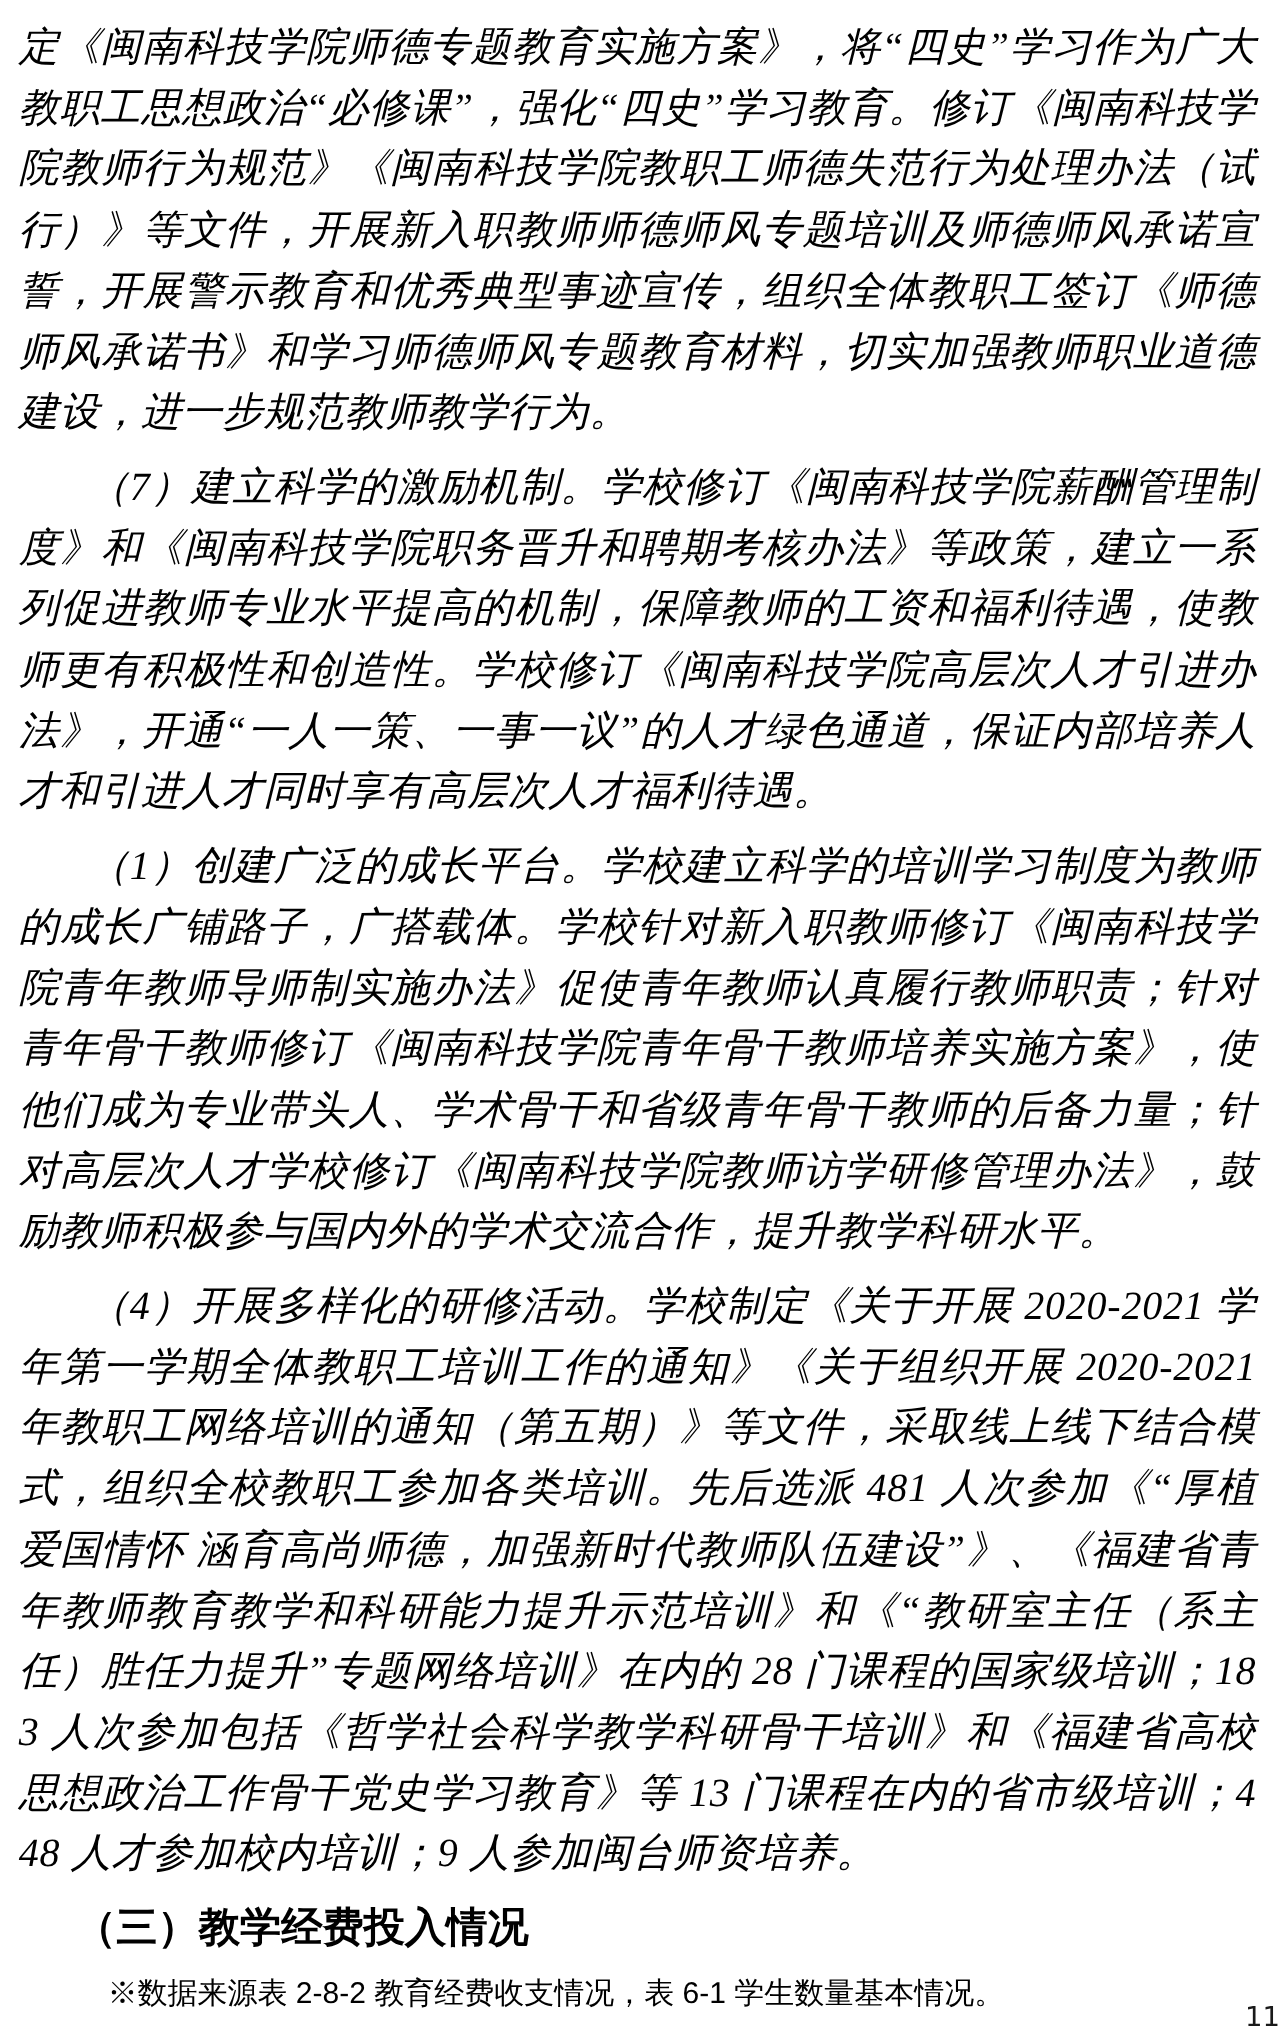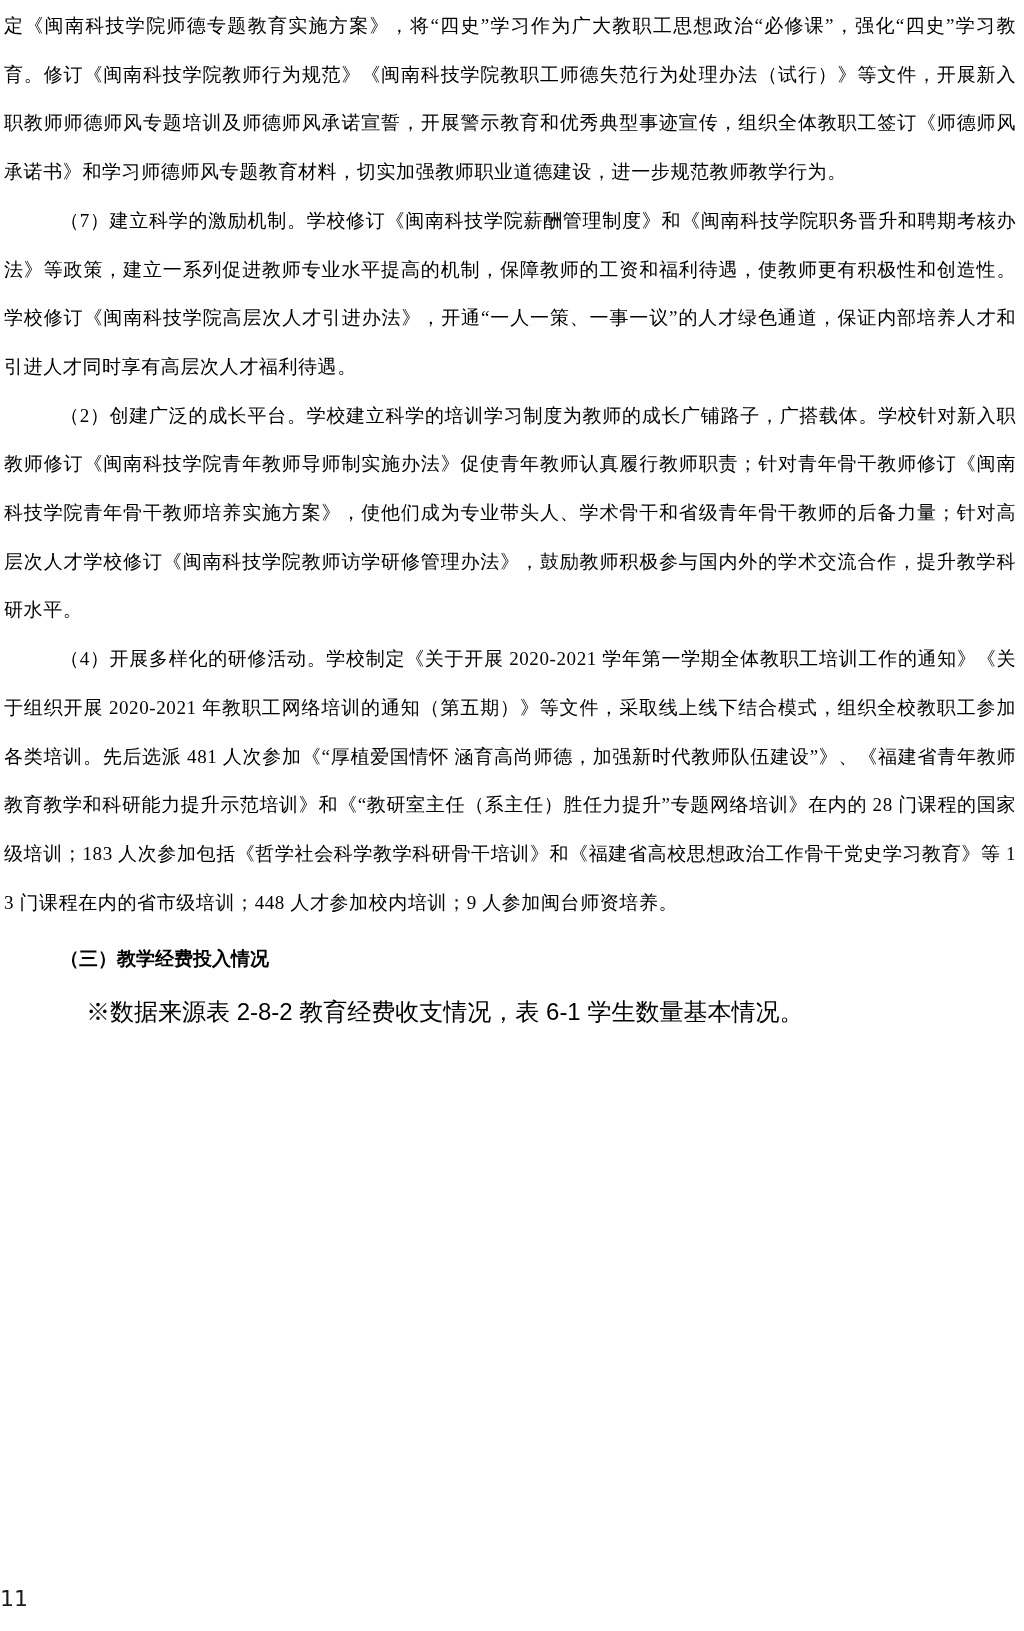--- a/index.html
+++ b/index.html
@@ -14,67 +14,68 @@
     box-sizing: border-box;
     background: #ffffff;
     color: #000000;
     font-family: "Liberation Serif", serif;
     overflow: hidden;
   }
   .content {
     padding: 2px 8px 0 4px;
   }
   p.body {
-    margin: 0;
-    font-size: 19px;
+    margin: 11px;
+    font-size: 32px;
     line-height: 48.7px;
     letter-spacing: 0.6px;
     text-align: justify;
     text-indent: 56px;
     word-break: break-all;
+    font-style: italic;
   }
   p.body.no-indent {
     text-indent: 0;
   }
   p.heading {
     margin: 8px 0 4px 0;
-    font-size: 19px;
+    font-size: 33px;
     line-height: 48.7px;
     font-weight: bold;
     font-family: "Liberation Sans", sans-serif;
     text-indent: 56px;
   }
   p.note {
     margin: 0;
     font-size: 24px;
     line-height: 48.7px;
     font-weight: normal;
     font-family: "Liberation Sans", sans-serif;
     text-indent: 82px;
   }
   .footer {
     position: absolute;
     left: 0;
-    bottom: 20px;
+    bottom: 4px;
     width: 100%;
-    text-align: left;
+    text-align: right;
     font-size: 22px;
     line-height: 24px;
     font-family: "DejaVu Sans", sans-serif;
     color: #1a1a1a;
   }
 </style>
 </head>
 <body>
 
 <div class="page">
   <div class="content" id="paragraphs">
       <p class="body no-indent">定《闽南科技学院师德专题教育实施方案》，将“四史”学习作为广大教职工思想政治“必修课”，强化“四史”学习教育。修订《闽南科技学院教师行为规范》《闽南科技学院教职工师德失范行为处理办法（试行）》等文件，开展新入职教师师德师风专题培训及师德师风承诺宣誓，开展警示教育和优秀典型事迹宣传，组织全体教职工签订《师德师风承诺书》和学习师德师风专题教育材料，切实加强教师职业道德建设，进一步规范教师教学行为。</p>
       <p class="body">（7）建立科学的激励机制。学校修订《闽南科技学院薪酬管理制度》和《闽南科技学院职务晋升和聘期考核办法》等政策，建立一系列促进教师专业水平提高的机制，保障教师的工资和福利待遇，使教师更有积极性和创造性。学校修订《闽南科技学院高层次人才引进办法》，开通“一人一策、一事一议”的人才绿色通道，保证内部培养人才和引进人才同时享有高层次人才福利待遇。</p>
-      <p class="body">（2）创建广泛的成长平台。学校建立科学的培训学习制度为教师的成长广铺路子，广搭载体。学校针对新入职教师修订《闽南科技学院青年教师导师制实施办法》促使青年教师认真履行教师职责；针对青年骨干教师修订《闽南科技学院青年骨干教师培养实施方案》，使他们成为专业带头人、学术骨干和省级青年骨干教师的后备力量；针对高层次人才学校修订《闽南科技学院教师访学研修管理办法》，鼓励教师积极参与国内外的学术交流合作，提升教学科研水平。</p>
+      <p class="body">（1）创建广泛的成长平台。学校建立科学的培训学习制度为教师的成长广铺路子，广搭载体。学校针对新入职教师修订《闽南科技学院青年教师导师制实施办法》促使青年教师认真履行教师职责；针对青年骨干教师修订《闽南科技学院青年骨干教师培养实施方案》，使他们成为专业带头人、学术骨干和省级青年骨干教师的后备力量；针对高层次人才学校修订《闽南科技学院教师访学研修管理办法》，鼓励教师积极参与国内外的学术交流合作，提升教学科研水平。</p>
       <p class="body">（4）开展多样化的研修活动。学校制定《关于开展 2020-2021 学年第一学期全体教职工培训工作的通知》《关于组织开展 2020-2021 年教职工网络培训的通知（第五期）》等文件，采取线上线下结合模式，组织全校教职工参加各类培训。先后选派 481 人次参加《“厚植爱国情怀 涵育高尚师德，加强新时代教师队伍建设”》、《福建省青年教师教育教学和科研能力提升示范培训》和《“教研室主任（系主任）胜任力提升”专题网络培训》在内的 28 门课程的国家级培训；183 人次参加包括《哲学社会科学教学科研骨干培训》和《福建省高校思想政治工作骨干党史学习教育》等 13 门课程在内的省市级培训；448 人才参加校内培训；9 人参加闽台师资培养。</p>
       <p class="heading">（三）教学经费投入情况</p>
       <p class="note">※数据来源表 2-8-2 教育经费收支情况，表 6-1 学生数量基本情况。</p>
     </div>
   <div class="footer">
     <span>11</span>
   </div>
 </div>
 
 </body></html>

